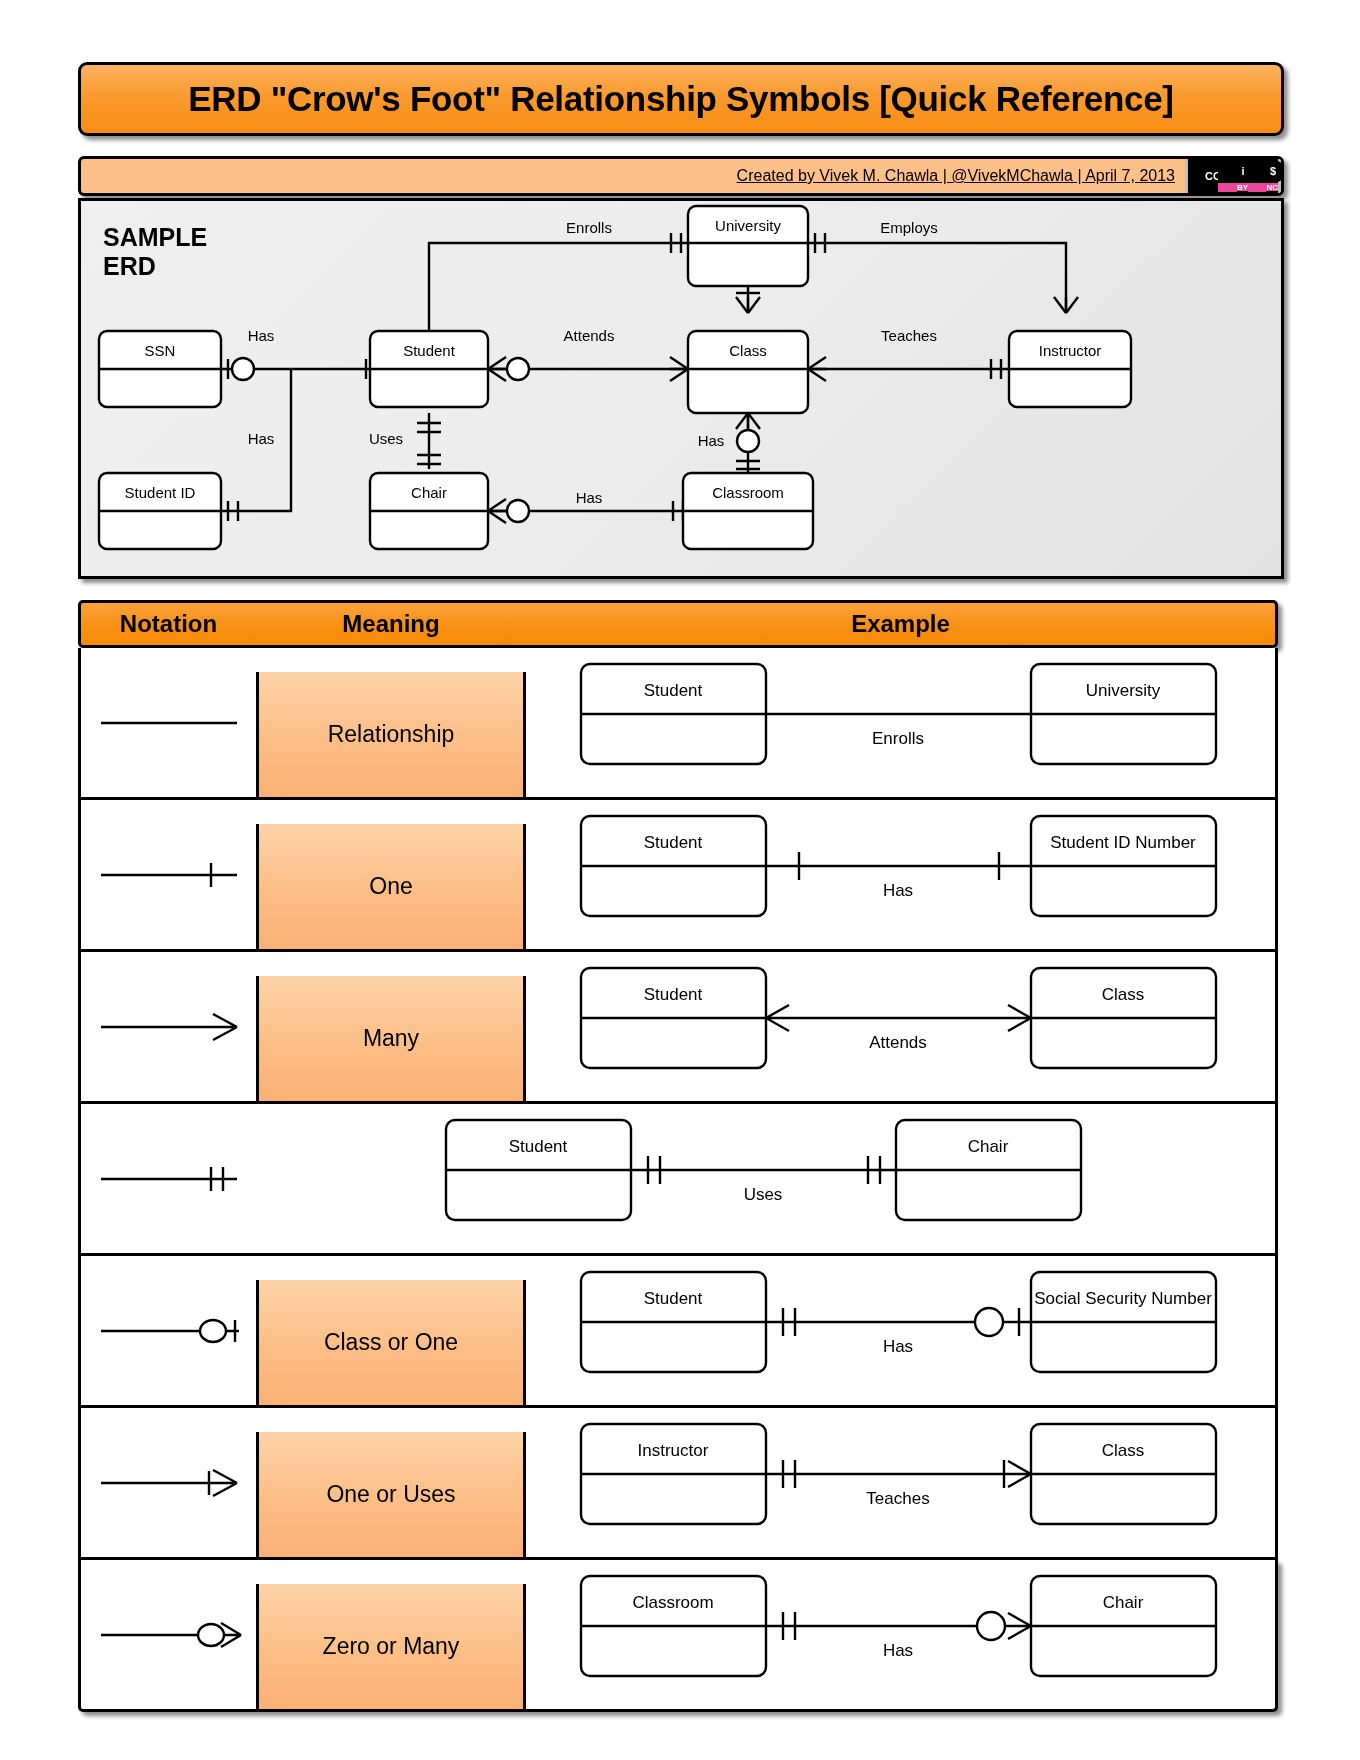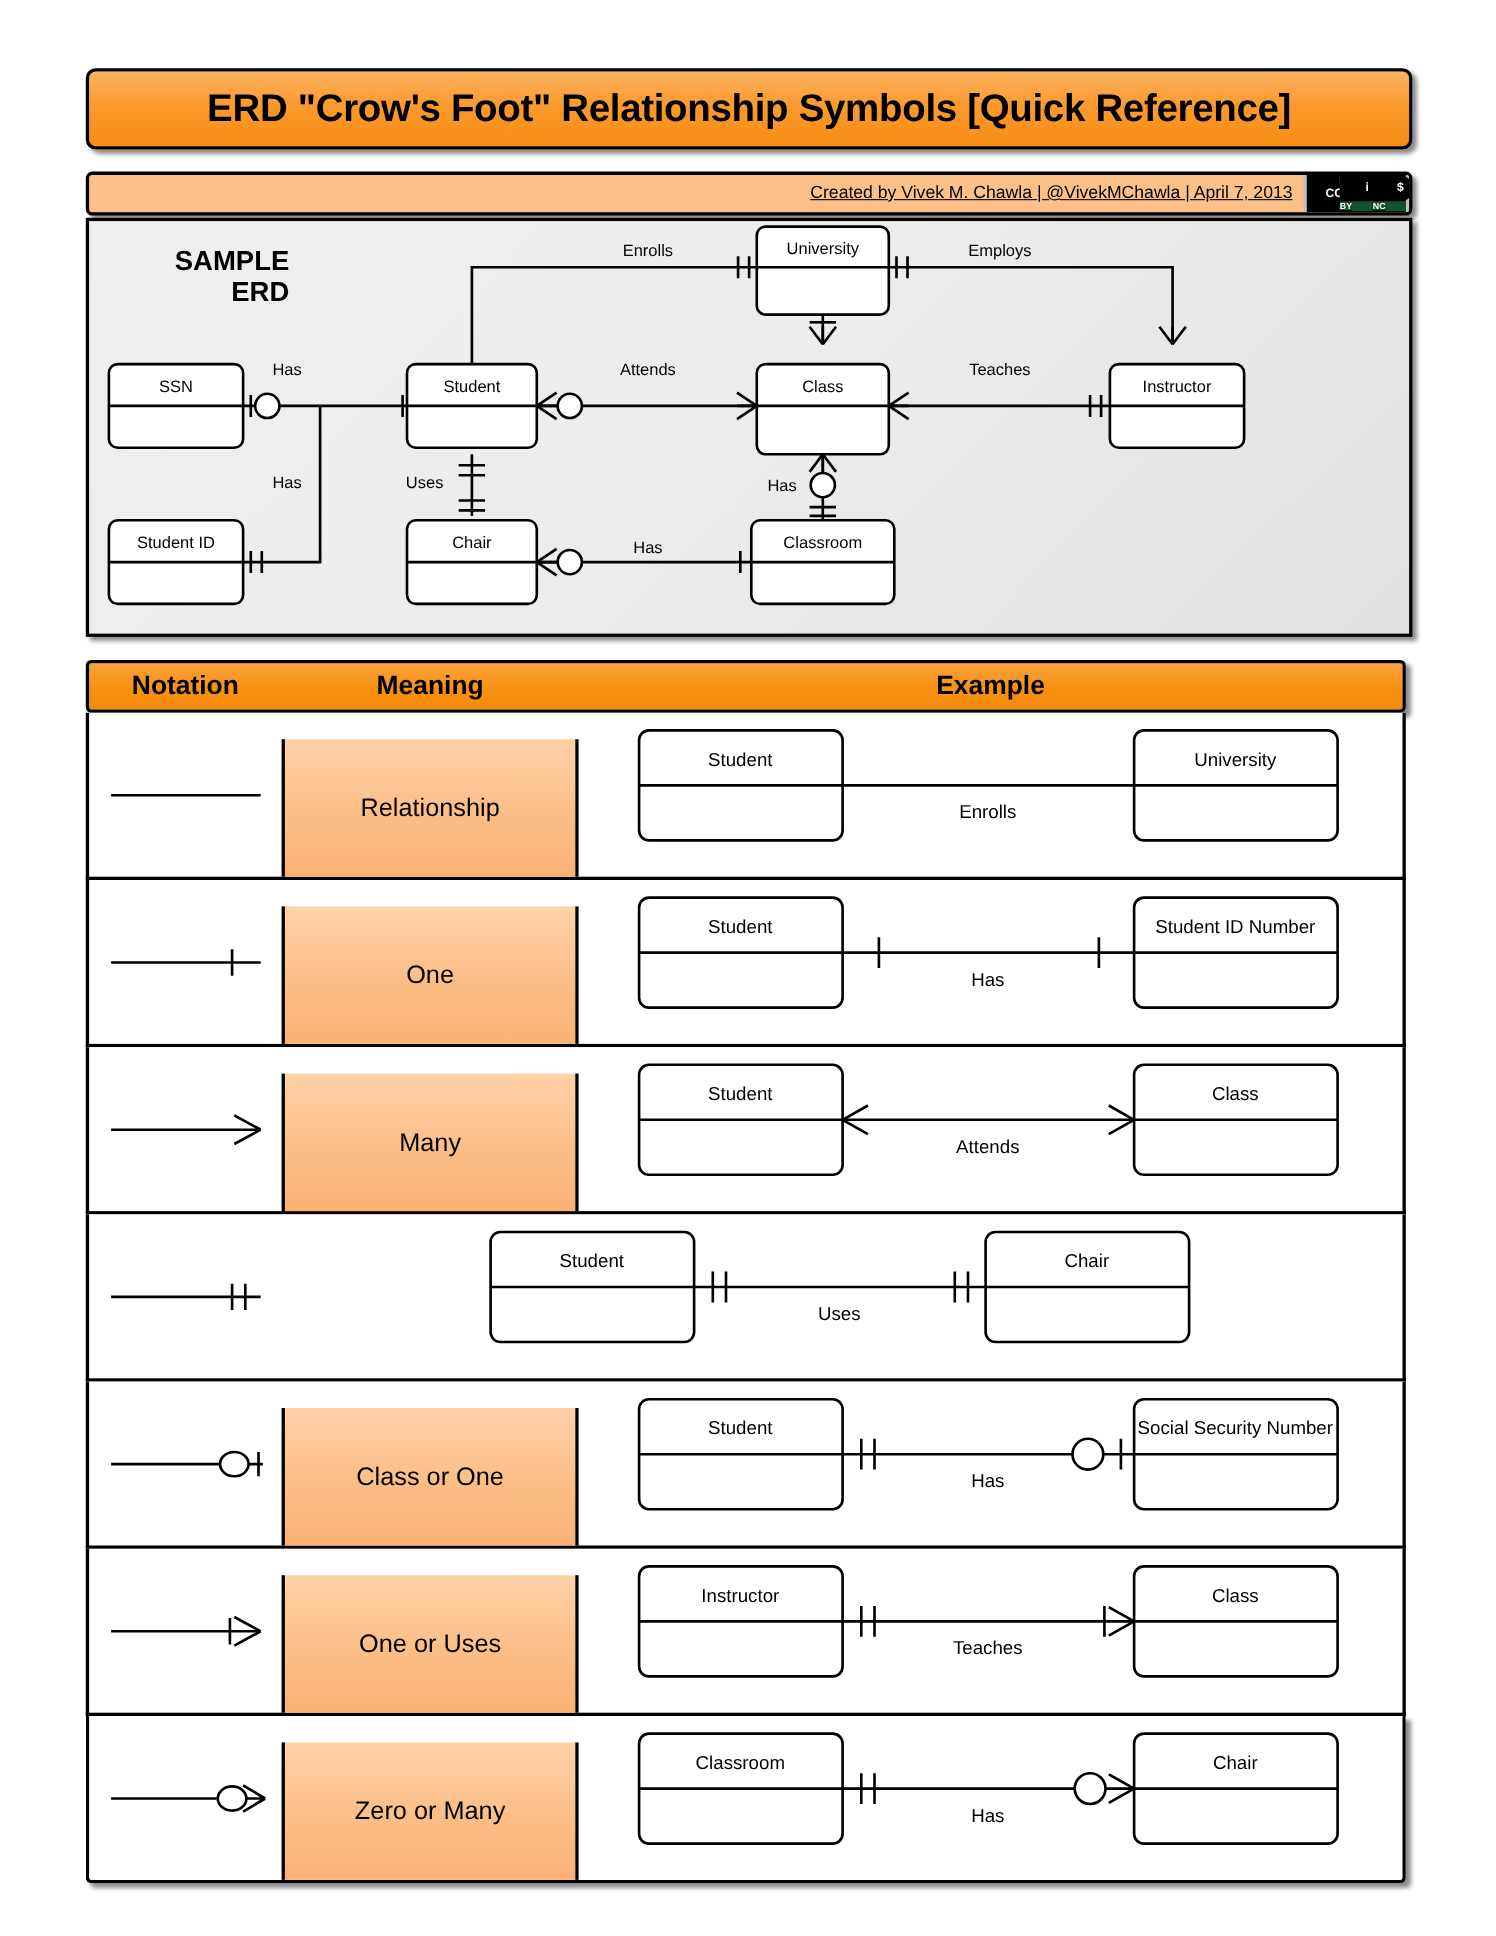--- a/index.html
+++ b/index.html
@@ -44,38 +44,38 @@
   .cc-badge{
     width:30px;height:34px;display:flex;flex-direction:column;
     align-items:center;justify-content:center;position:relative;
   }
   .cc-circle{
     width:23px;height:23px;border-radius:50%;background:#000;color:#fff;
     display:flex;align-items:center;justify-content:center;
     font-size:11px;font-weight:bold;line-height:1;margin-left:20px;
   }
   .cc-sub{
-    font-size:8px;font-weight:bold;color:#fff;background:#14532d;
-    width:100%;text-align:left;line-height:9px;
+    font-size:8px;font-weight:bold;color:#fff;background:#ec4899;
+    width:100%;text-align:right;line-height:9px;
   }
   .cc-badge.withsub .cc-circle{margin-bottom:0px;}
   .cc-badge.withsub{background:#000;justify-content:flex-start;padding-top:1px;}
   .cc-badge.plain{background:#000;}
 
   
   .erd{
     position:absolute;left:78px;top:198px;width:1200px;height:375px;
     border:3px solid #000;
     background:linear-gradient(135deg,#efefef 0%,#ececec 50%,#e2e2e2 100%);
     box-shadow:4px 4px 4px rgba(0,0,0,.45);
     overflow:hidden;
   }
   .erd-title{
     position:absolute;left:22px;top:22px;width:160px;
-    text-align:right;font-size:25px;font-weight:bold;color:#000;
+    text-align:left;font-size:25px;font-weight:bold;color:#000;
     line-height:1.15;
   }
   .erd svg{position:absolute;left:0;top:0;}
 
   
   .table{
     position:absolute;left:78px;top:600px;width:1200px;
   }
   .thead{
     display:flex;height:48px;

